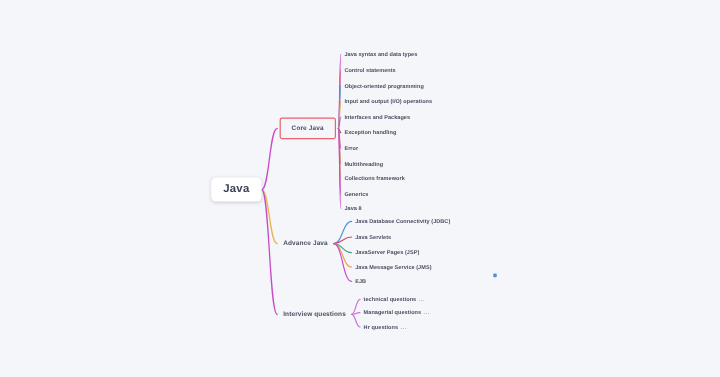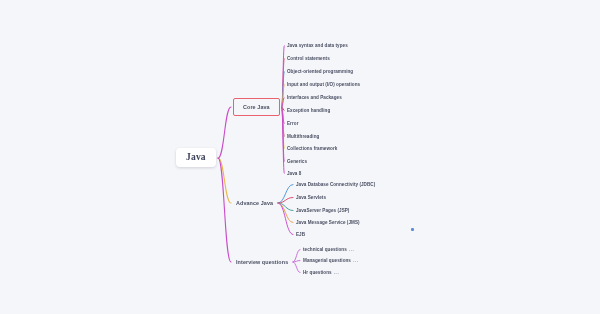--- a/index.html
+++ b/index.html
@@ -98,21 +98,21 @@
       <path d="M 278 203 C 285.5 203, 285.5 184.5, 293 184.5" stroke="#4a95d9" stroke-width="0.95" fill="none" stroke-linecap="round"></path>
       <path d="M 278 203 C 285.5 203, 285.5 197.5, 293 197.5" stroke="#d9456a" stroke-width="0.95" fill="none" stroke-linecap="round"></path>
       <path d="M 278 203 C 285.5 203, 285.5 210.5, 293 210.5" stroke="#3f9e96" stroke-width="0.95" fill="none" stroke-linecap="round"></path>
       <path d="M 278 203 C 285.5 203, 285.5 222.5, 293 222.5" stroke="#e8a04a" stroke-width="0.95" fill="none" stroke-linecap="round"></path>
       <path d="M 278 203 C 285.5 203, 285.5 234.5, 293 234.5" stroke="#c94bc9" stroke-width="0.95" fill="none" stroke-linecap="round"></path>
       <path d="M 218 158 C 224.5 158, 224.5 262, 231 262" stroke="#c94bc9" stroke-width="1.1" fill="none" stroke-linecap="round"></path>
       <path d="M 293 262 C 296.5 262, 296.5 249.5, 300 249.5" stroke="#c96fd9" stroke-width="0.95" fill="none" stroke-linecap="round"></path>
       <path d="M 293 262 C 296.5 262, 296.5 260.5, 300 260.5" stroke="#c96fd9" stroke-width="0.95" fill="none" stroke-linecap="round"></path>
       <path d="M 293 262 C 296.5 262, 296.5 272.5, 300 272.5" stroke="#c96fd9" stroke-width="0.95" fill="none" stroke-linecap="round"></path>
     </svg>
-<div class="node root-node" style="left: 176px; top: 148px; font-family: Liberation Serif, serif;"><span>Java</span></div>
+<div class="node root-node" style="left: 176px; top: 148px;"><span>Java</span></div>
     <div class="node branch-node selected" style="left: 233px; top: 98px;"><span>Core Java</span></div>
     <div class="node leaf-node" style="left: 285px; top: 42px;"><span>Java syntax and data types</span></div>
     <div class="node leaf-node" style="left: 285px; top: 55px;"><span>Control statements</span></div>
     <div class="node leaf-node" style="left: 285px; top: 68px;"><span>Object-oriented programming</span></div>
     <div class="node leaf-node" style="left: 285px; top: 81px;"><span>Input and output (I/O) operations</span></div>
     <div class="node leaf-node" style="left: 285px; top: 94px;"><span>Interfaces and Packages</span></div>
     <div class="node leaf-node" style="left: 285px; top: 107px;"><span>Exception handling</span></div>
     <div class="node leaf-node" style="left: 285px; top: 120px;"><span>Error</span></div>
     <div class="node leaf-node" style="left: 285px; top: 133px;"><span>Multithreading</span></div>
     <div class="node leaf-node" style="left: 285px; top: 145px;"><span>Collections framework</span></div>

